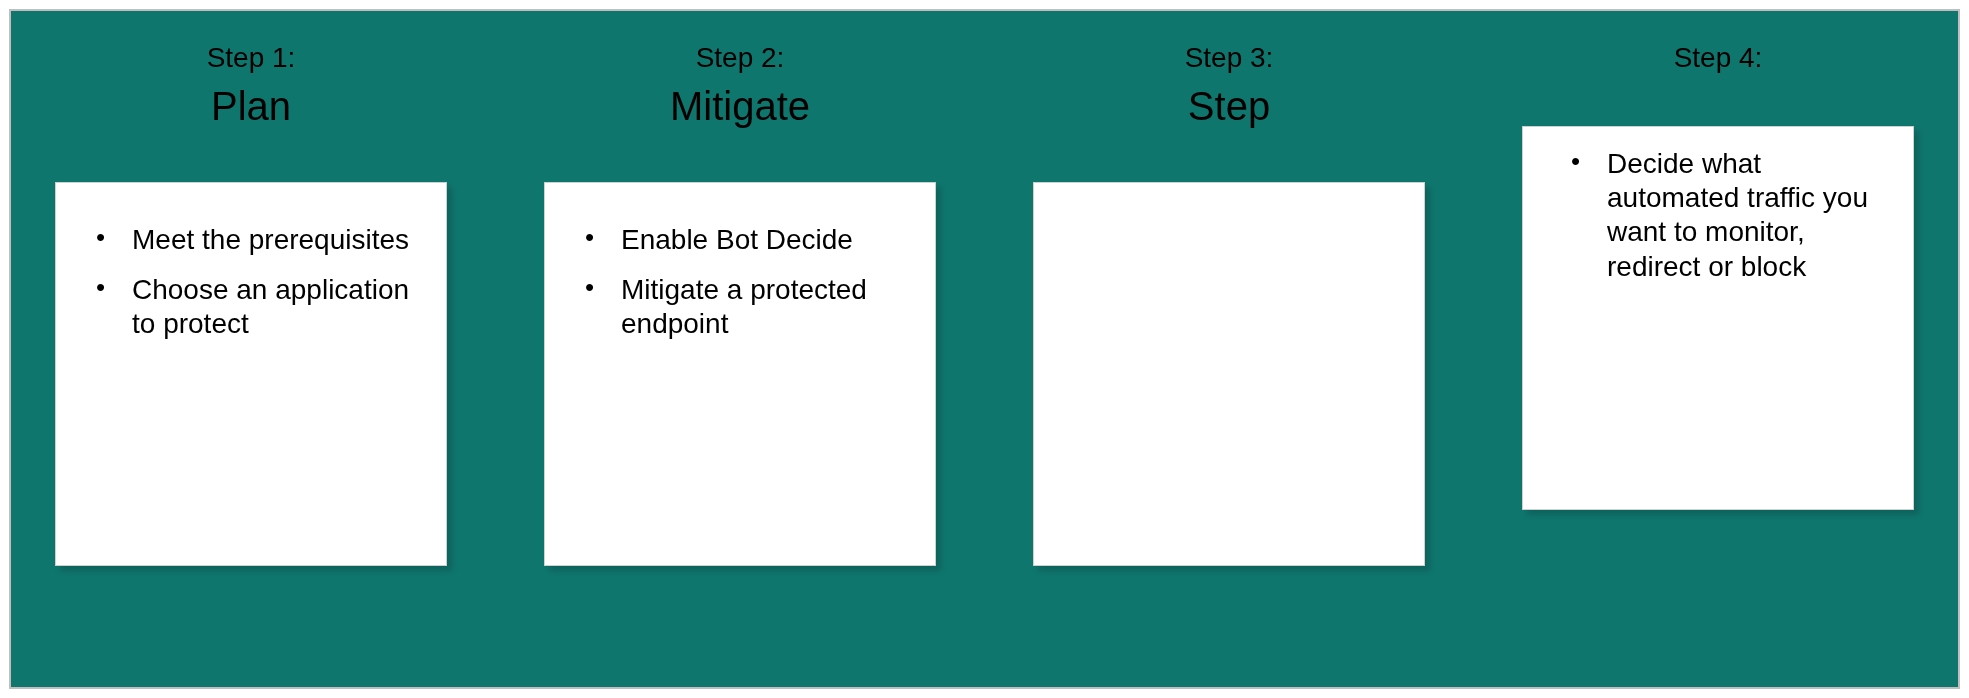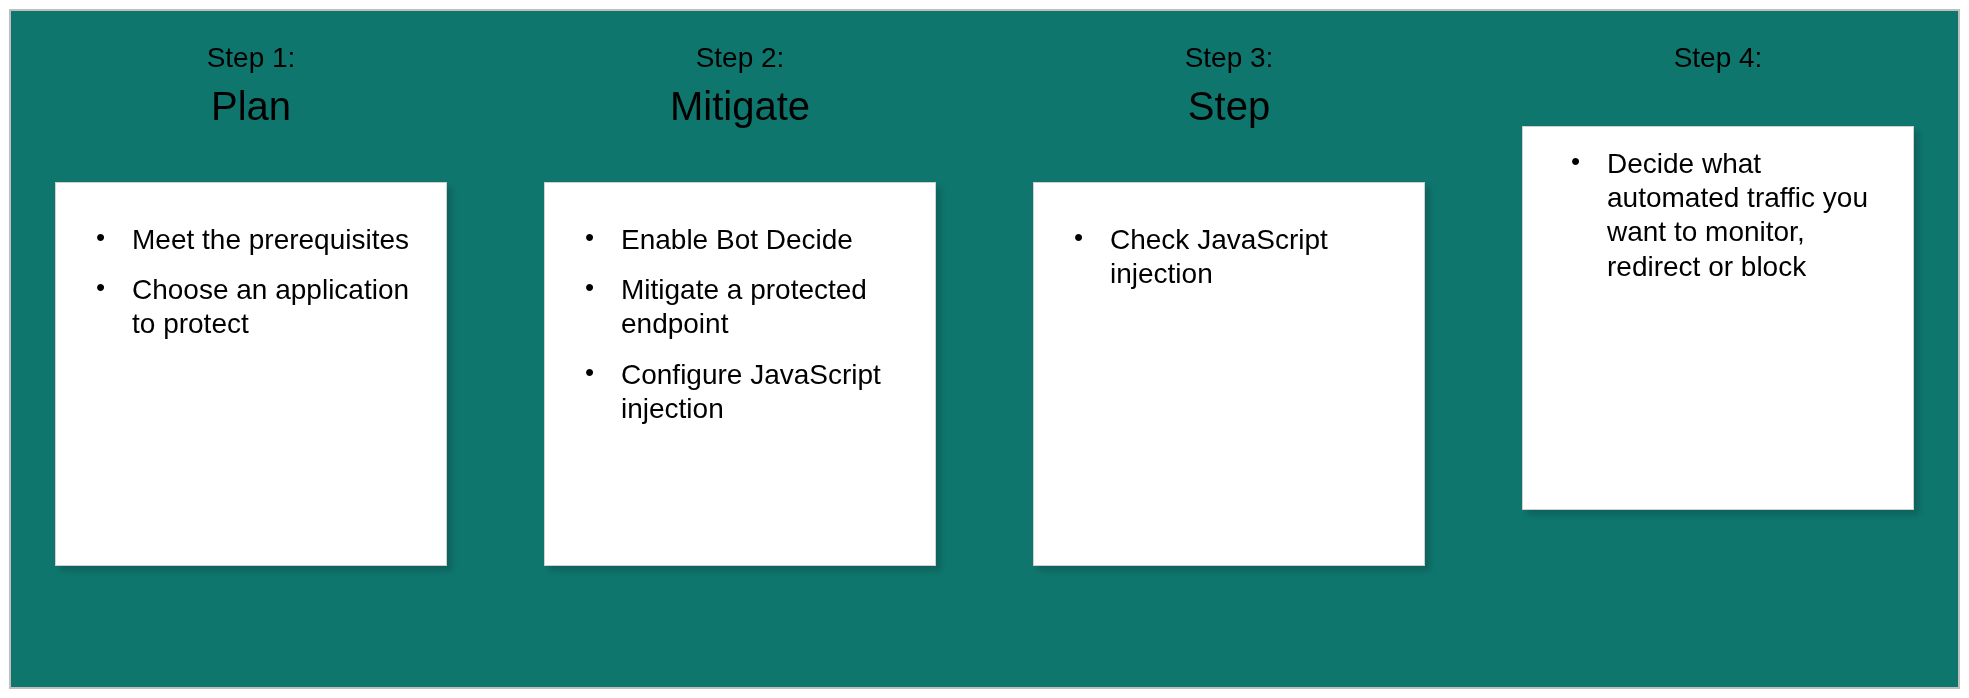--- a/index.html
+++ b/index.html
@@ -115,31 +115,29 @@
         </div>
       </div>
 
       <div class="step">
         <div class="step-eyebrow">Step 2:</div>
         <div class="step-title">Mitigate</div>
         <div class="card">
           <ul class="bullets">
             <li>Enable Bot Decide</li>
             <li>Mitigate a protected endpoint</li>
-            <li>Configure JavaScript injection</li>
           </ul>
         </div>
       </div>
 
       <div class="step">
         <div class="step-eyebrow">Step 3:</div>
         <div class="step-title">Step</div>
         <div class="card">
           <ul class="bullets">
-            <li>Check JavaScript injection</li>
           </ul>
         </div>
       </div>
 
       <div class="step">
         <div class="step-eyebrow">Step 4:</div>
         <div class="card card-wide card-inner-pad-4">
           <ul class="bullets">
             <li>Decide what automated traffic you want to monitor, redirect or block</li>
           </ul>

